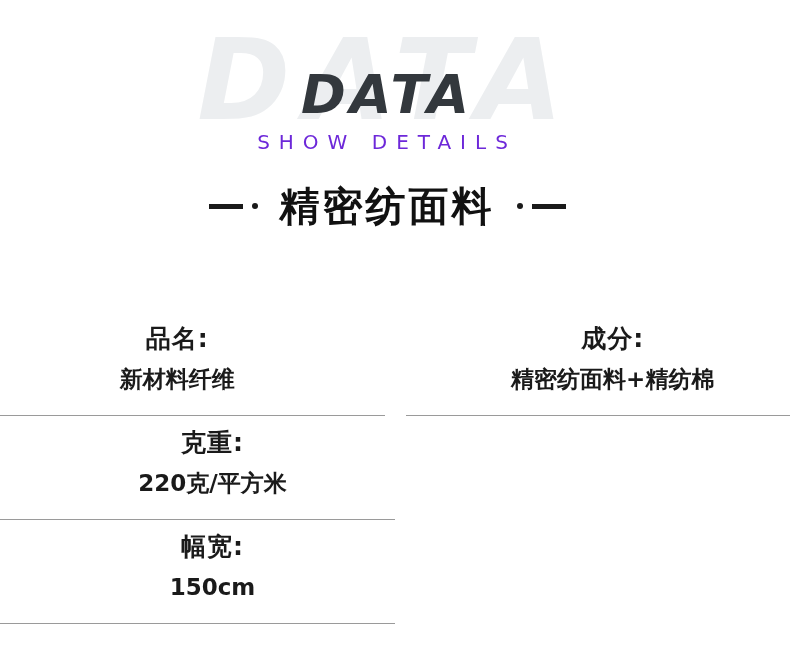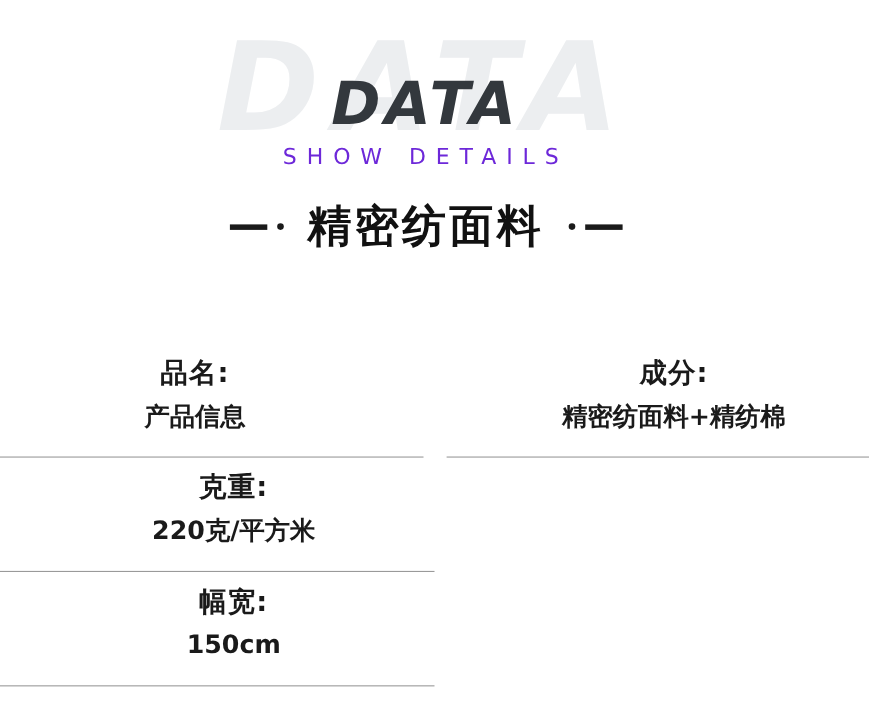--- a/index.html
+++ b/index.html
@@ -173,21 +173,21 @@
         <span class="bar"></span>
       </span>
     </div>
   </div>
 
   <div class="specs">
 
     <div class="spec-row">
       <div class="spec-cell left">
         <div class="spec-label">品名:</div>
-        <div class="spec-value">产品信息</div>
+        <div class="spec-value">新材料纤维</div>
       </div>
       <div class="spec-cell right">
         <div class="spec-label">成分:</div>
         <div class="spec-value">精密纺面料+精纺棉</div>
       </div>
     </div>
 
     <div class="spec-row">
       <div class="spec-cell right">
         <div class="spec-label">克重:</div>

